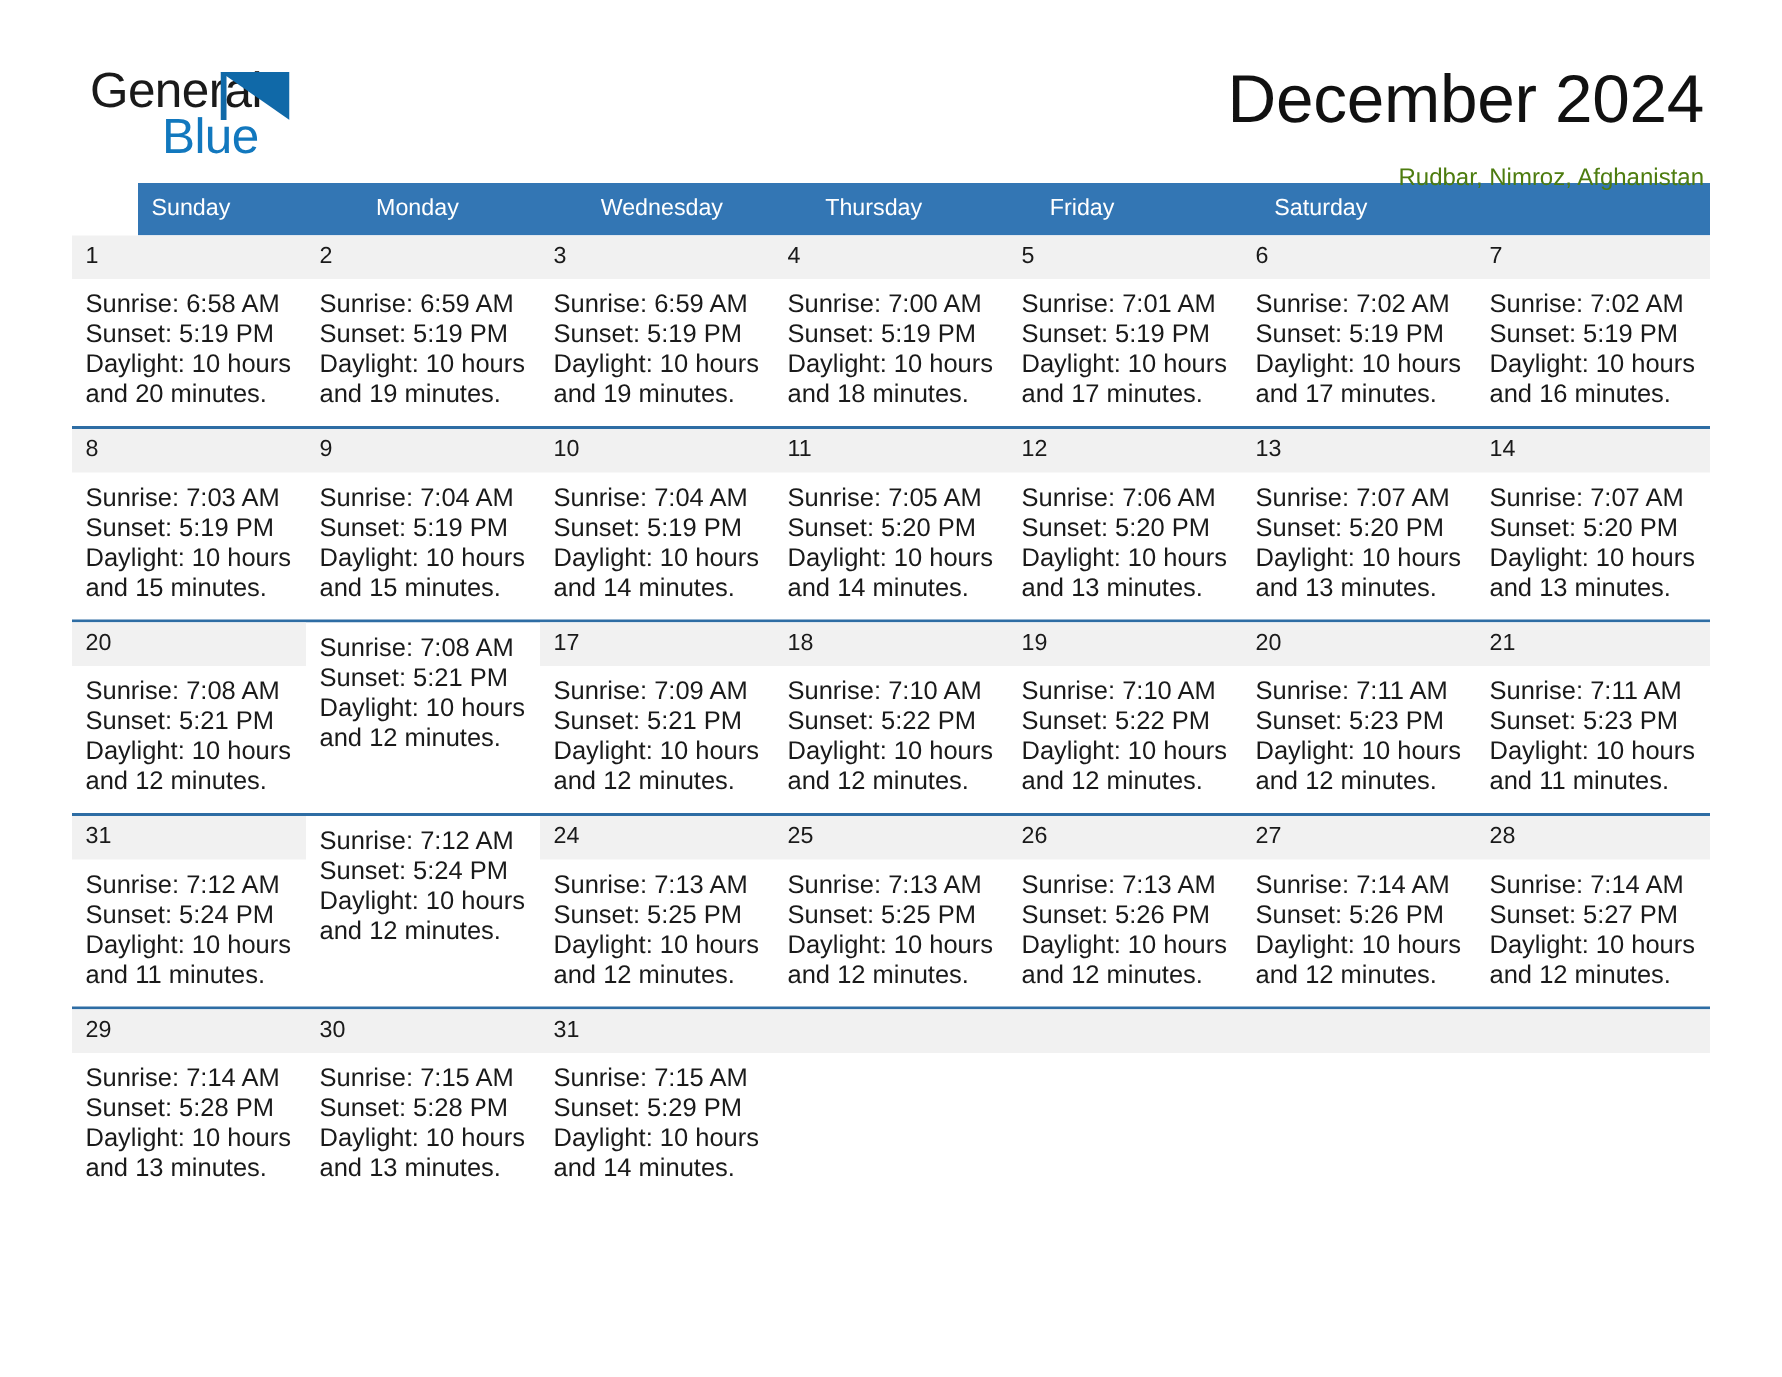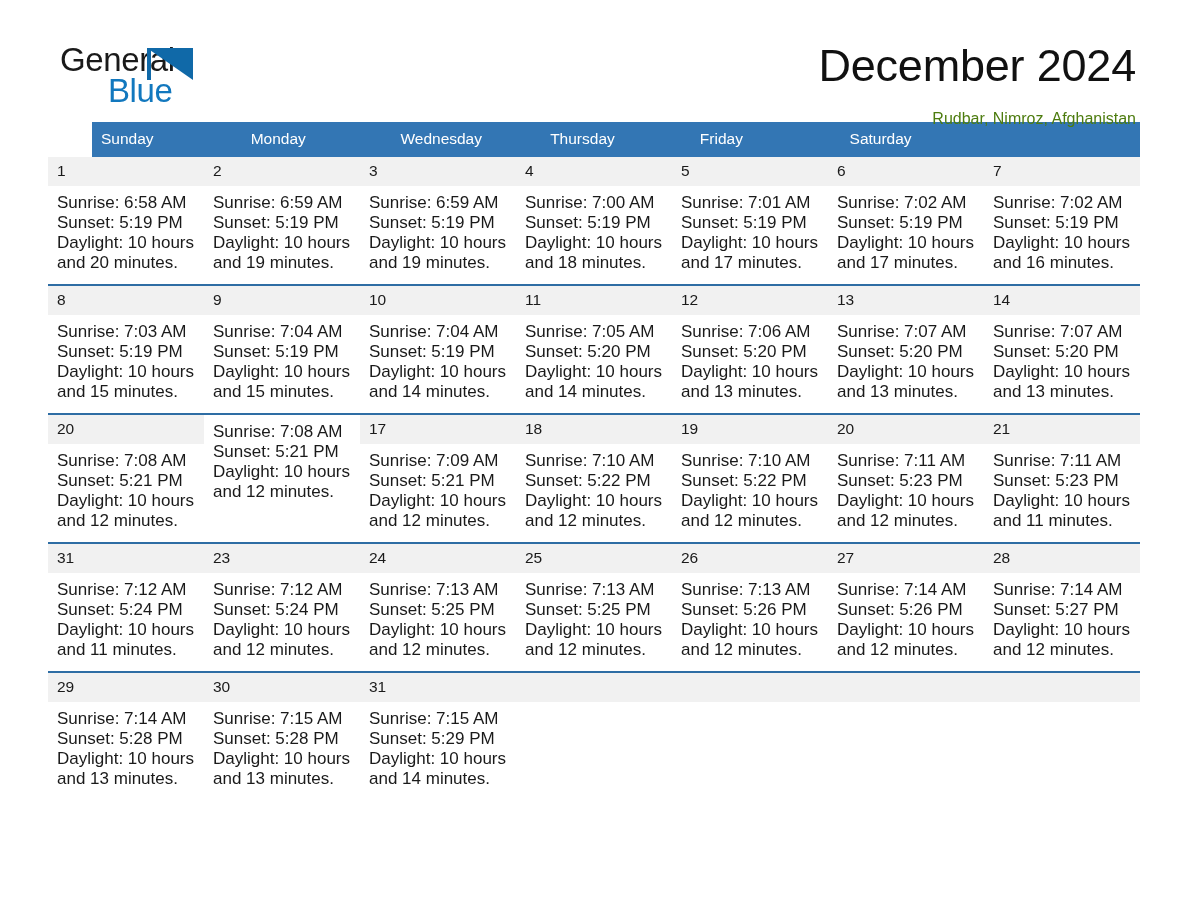--- a/index.html
+++ b/index.html
@@ -373,21 +373,20 @@
       <div class="day">
         <div class="day-num">31</div>
         <div class="day-info">
           <div>Sunrise: 7:12 AM</div>
           <div>Sunset: 5:24 PM</div>
           <div>Daylight: 10 hours</div>
           <div>and 11 minutes.</div>
         </div>
       </div>
       <div class="day">
-        <div class="day-num">23</div>
         <div class="day-info">
           <div>Sunrise: 7:12 AM</div>
           <div>Sunset: 5:24 PM</div>
           <div>Daylight: 10 hours</div>
           <div>and 12 minutes.</div>
         </div>
       </div>
       <div class="day">
         <div class="day-num">24</div>
         <div class="day-info">

